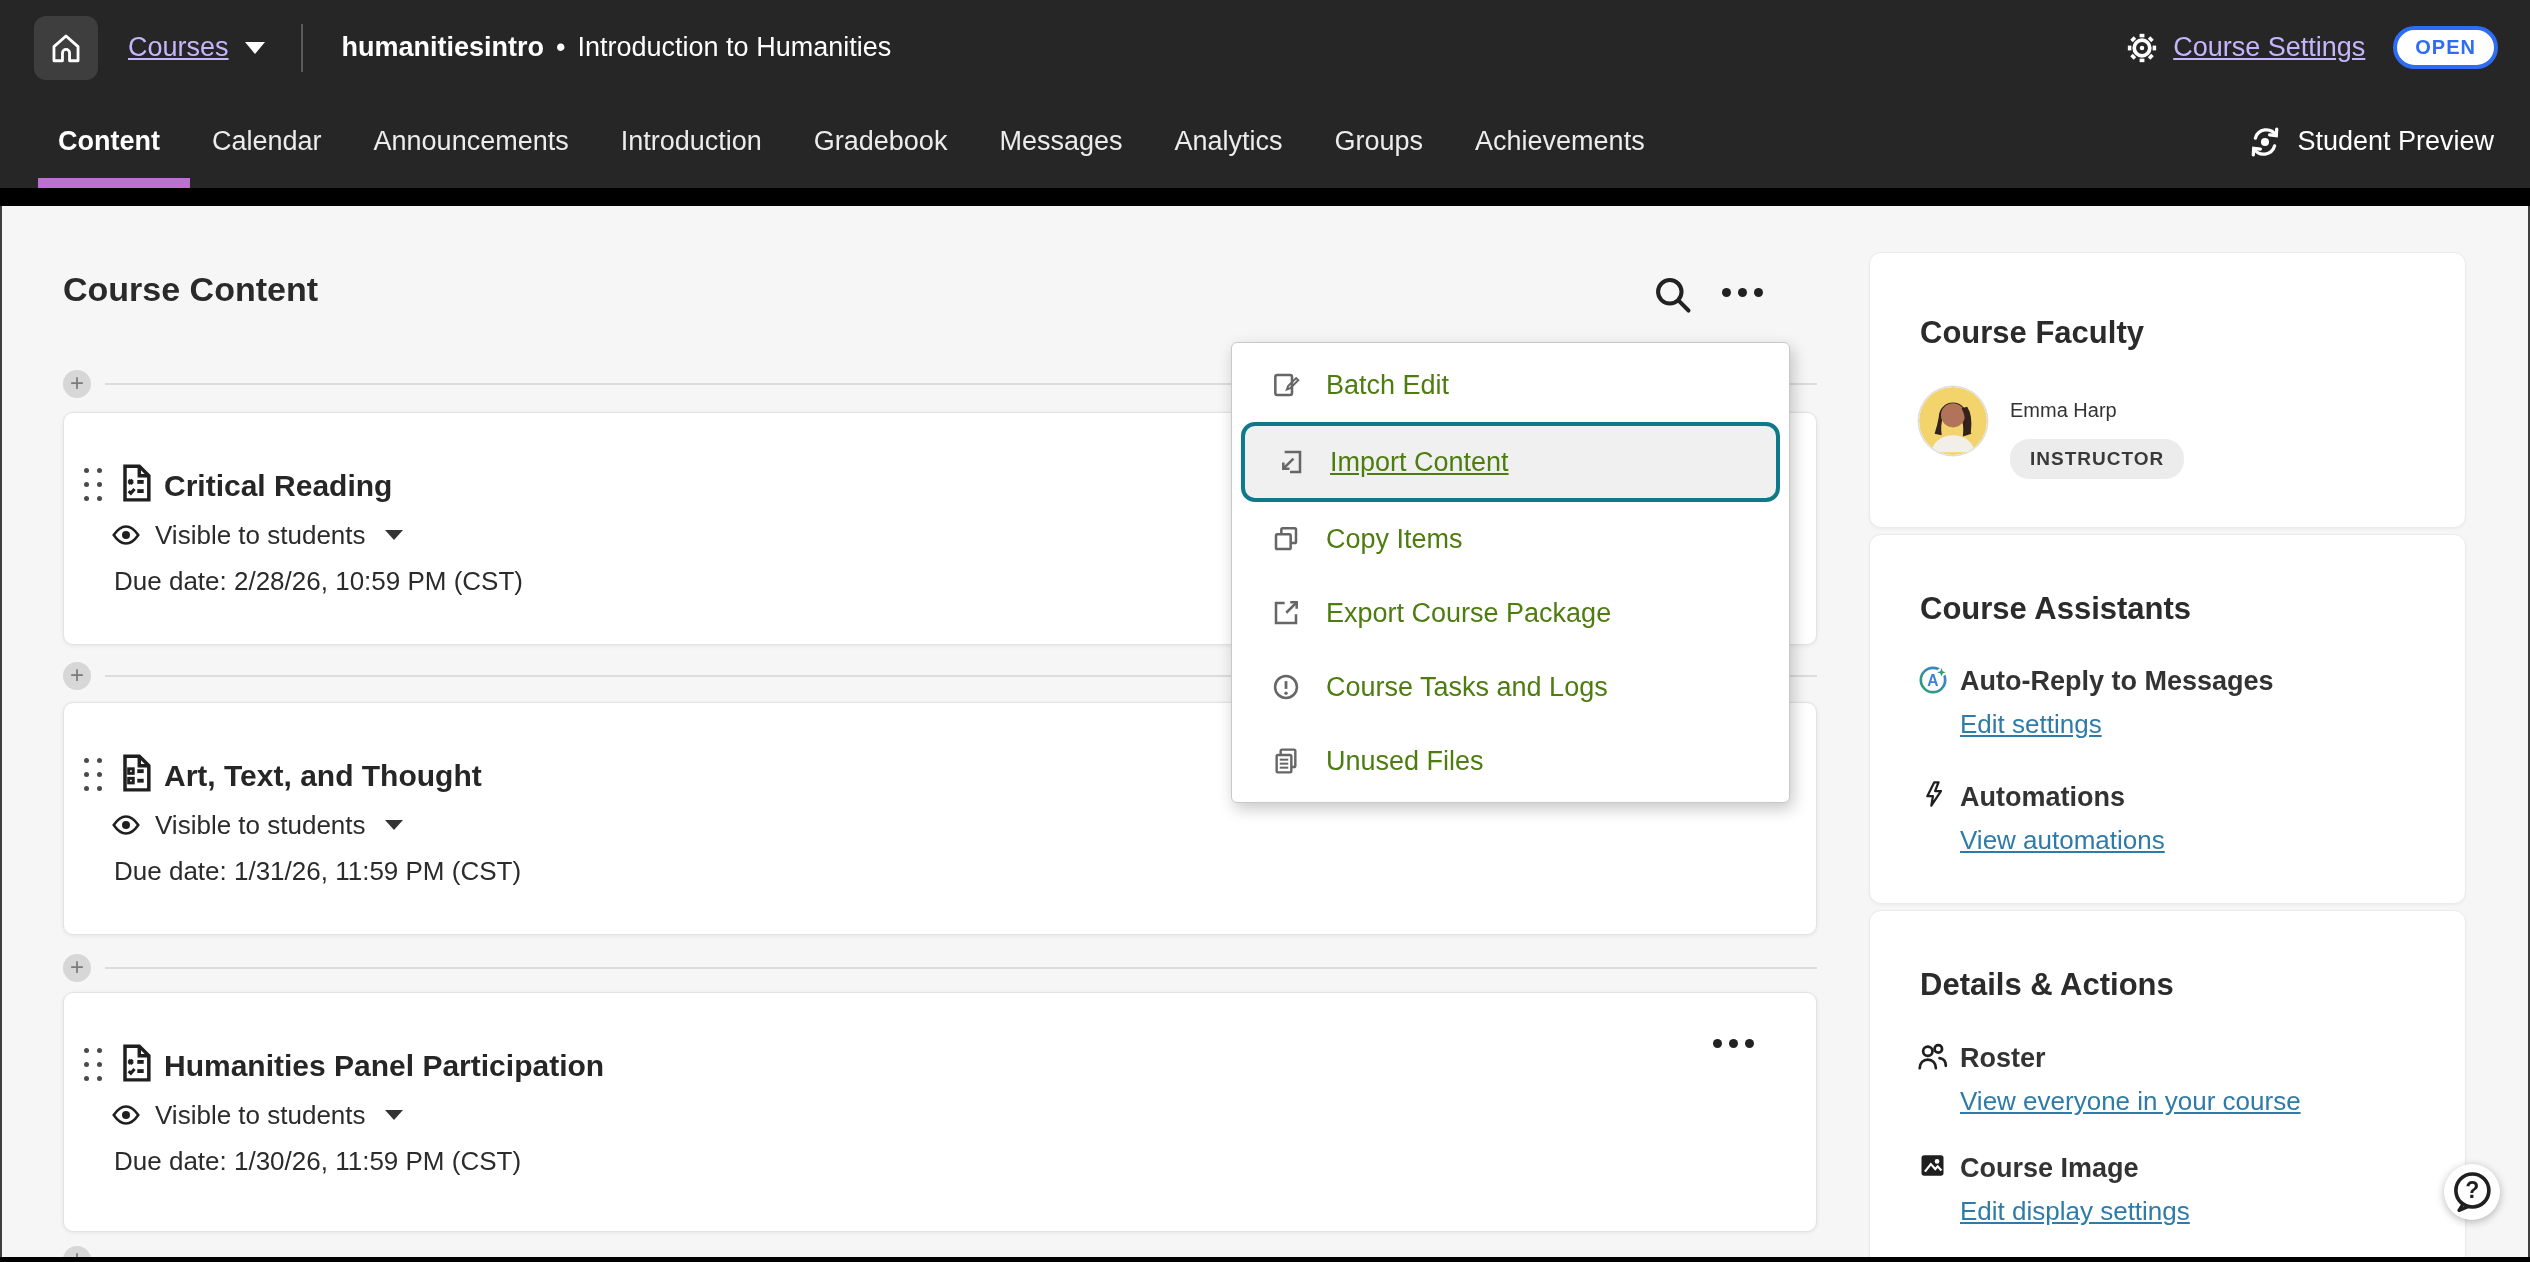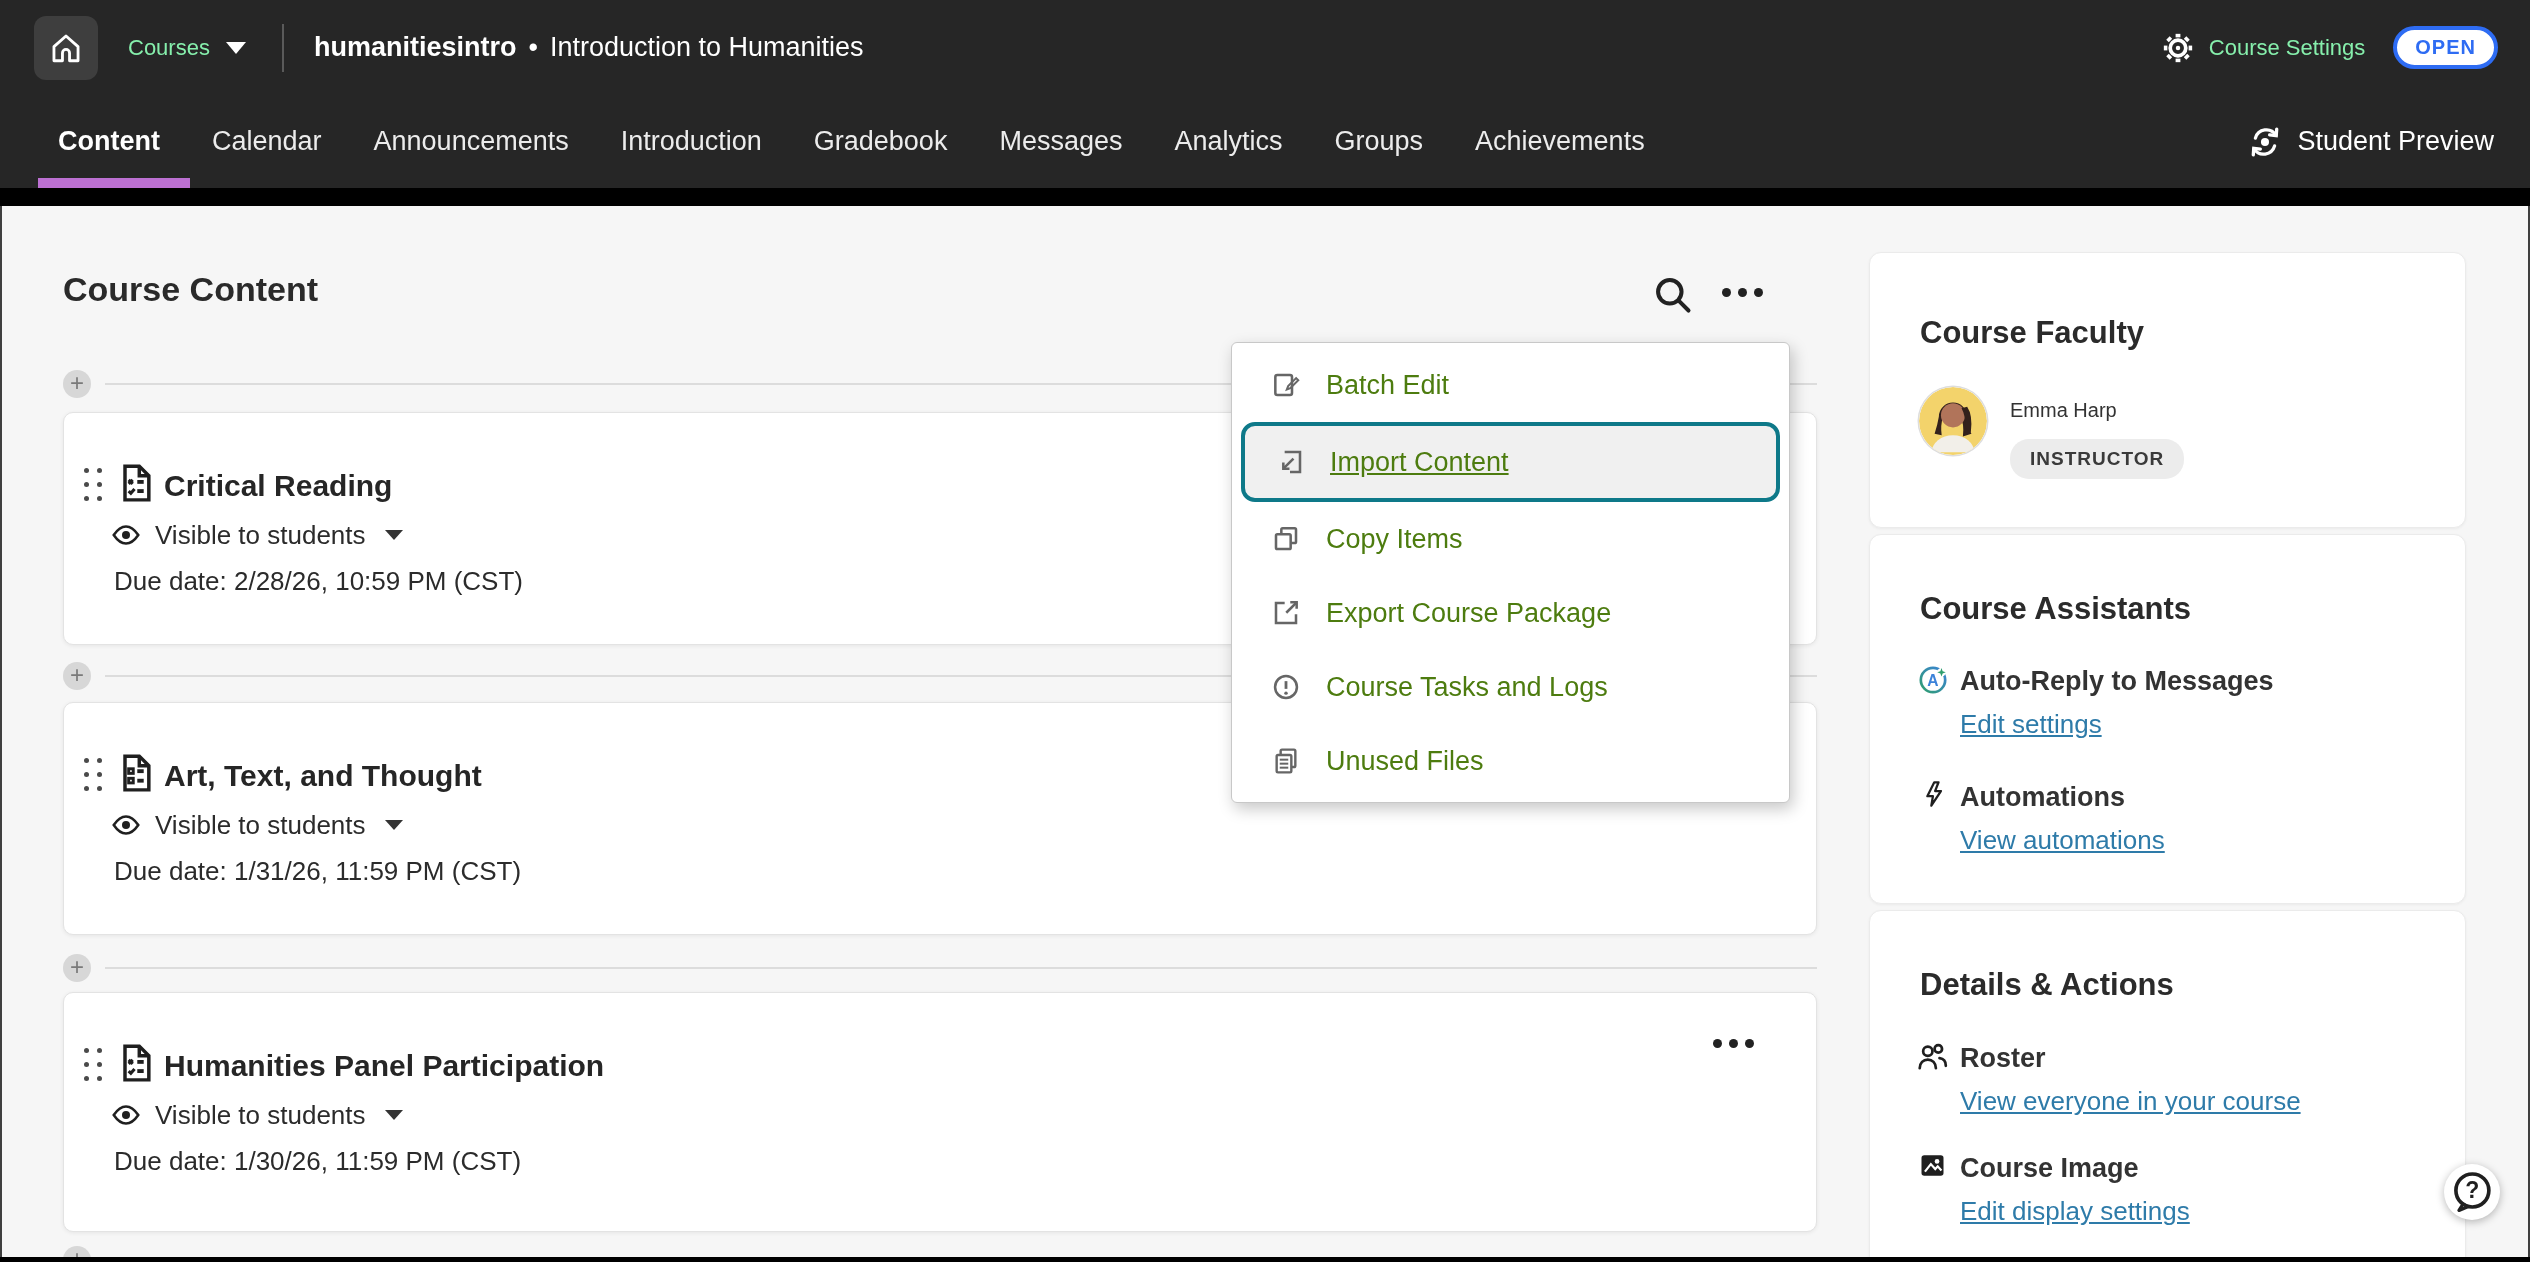--- a/index.html
+++ b/index.html
@@ -7,26 +7,26 @@
   .screen{
     position:relative; width:2530px; height:1262px; overflow:hidden;
     background:#f6f6f6; font-family:"Liberation Sans",sans-serif;
     box-shadow: inset 0 0 0 2px #3f3f3f;
   }
   
   .topbar{ position:absolute; left:0; top:0; width:2530px; height:95px;
     background:#262626; display:flex; align-items:center; z-index:60;}
   .home-btn{ margin-left:34px; width:64px; height:64px; border-radius:12px;
     background:#3e3e3e; display:flex; align-items:center; justify-content:center; cursor:pointer;}
-  .tb-text{ color:#86efac; font-size:22px; }
+  .tb-text{ color:#c4b5fd; font-size:27px;text-decoration:underline; }
   .courses-label{ margin-left:30px; }
   .tri-down{ width:0; height:0; border-left:10px solid transparent;
     border-right:10px solid transparent; border-top:12px solid #fff; margin-left:16px;}
   .tb-divider{ margin-left:36px; width:2px; height:48px; background:#5a5a5a;}
-  .breadcrumb{ margin-left:30px; color:#fff; font-size:27px; display:flex; align-items:center; gap:12px;}
+  .breadcrumb{ margin-left:39px; color:#fff; font-size:27px; display:flex; align-items:center; gap:12px;}
   .breadcrumb .bold{ font-weight:bold; }
   .tb-spacer{ flex:1; }
   .settings-group{ display:flex; align-items:center; cursor:pointer;}
   .settings-label{ margin-left:14px; }
   .open-badge{ margin-left:28px; margin-right:32px; background:#fff; color:#2e6cf3;
     border:4px solid #2e6cf3; border-radius:22px; font-size:20px; font-weight:bold;
     letter-spacing:1px; padding:6px 18px; cursor:pointer;}
   
   .navbar{ position:absolute; left:0; top:95px; width:2530px; height:93px;
     background:#262626; display:flex; align-items:center; padding-left:58px; gap:52px; z-index:55;}

